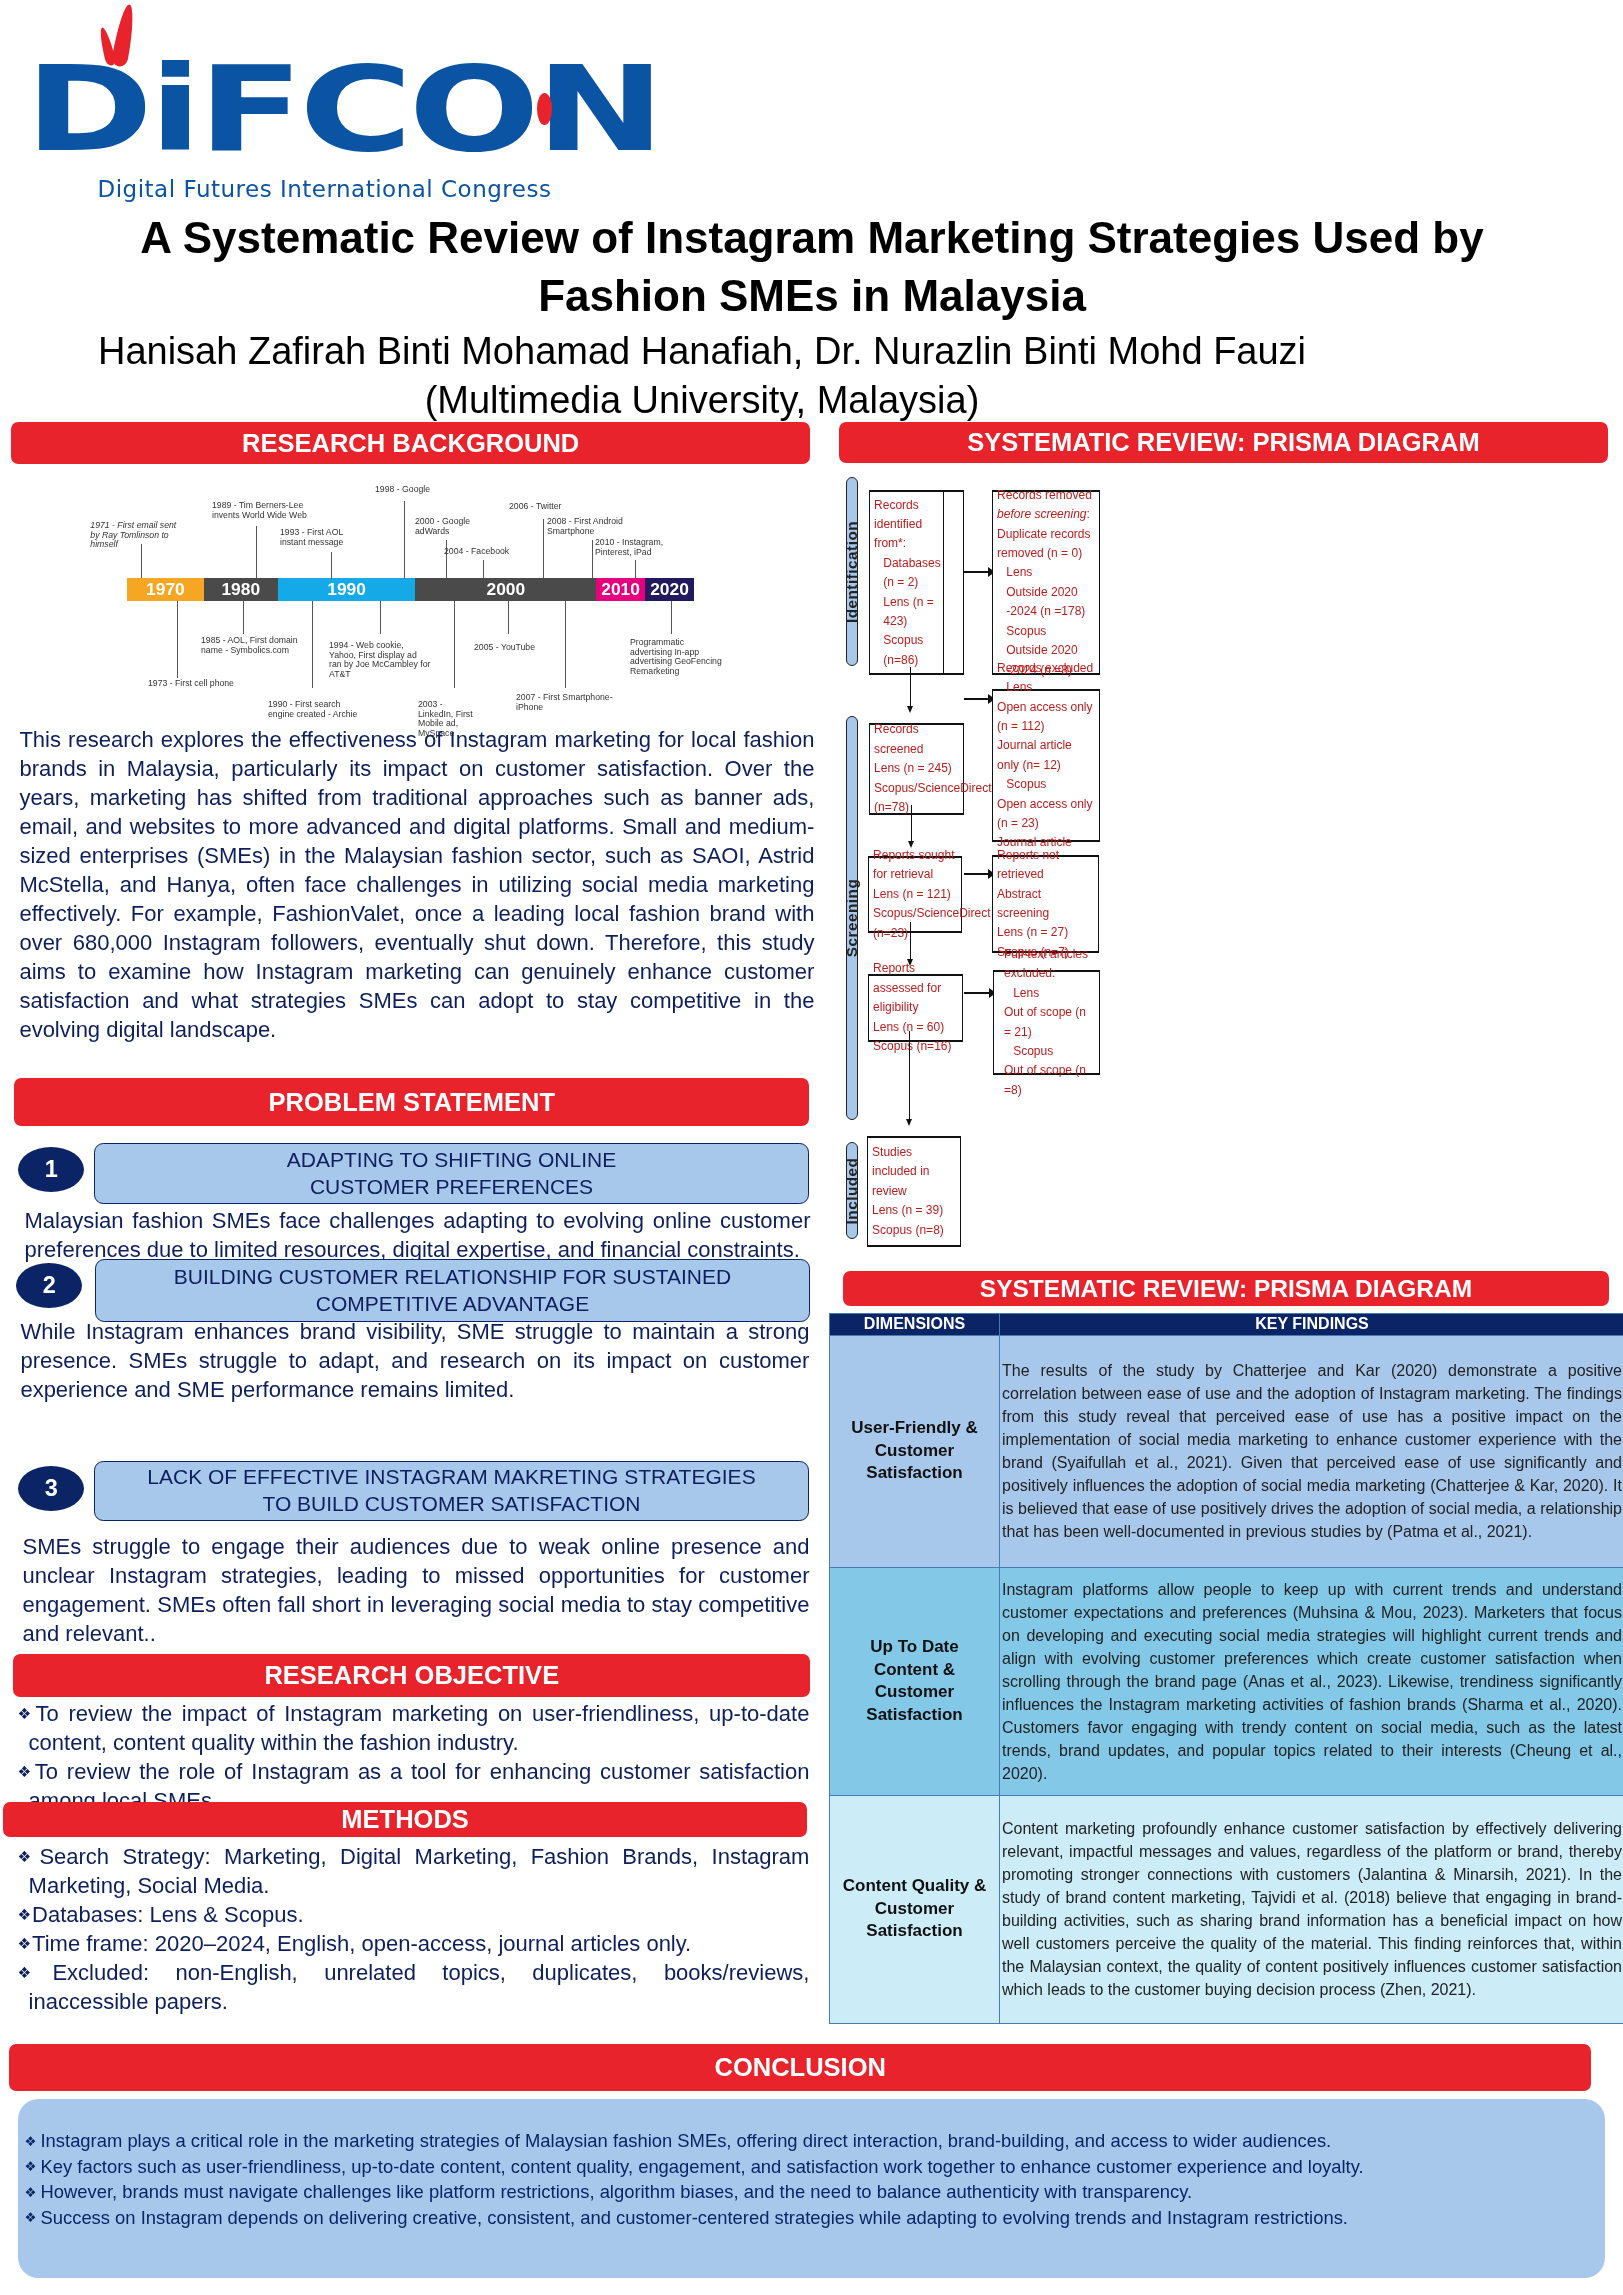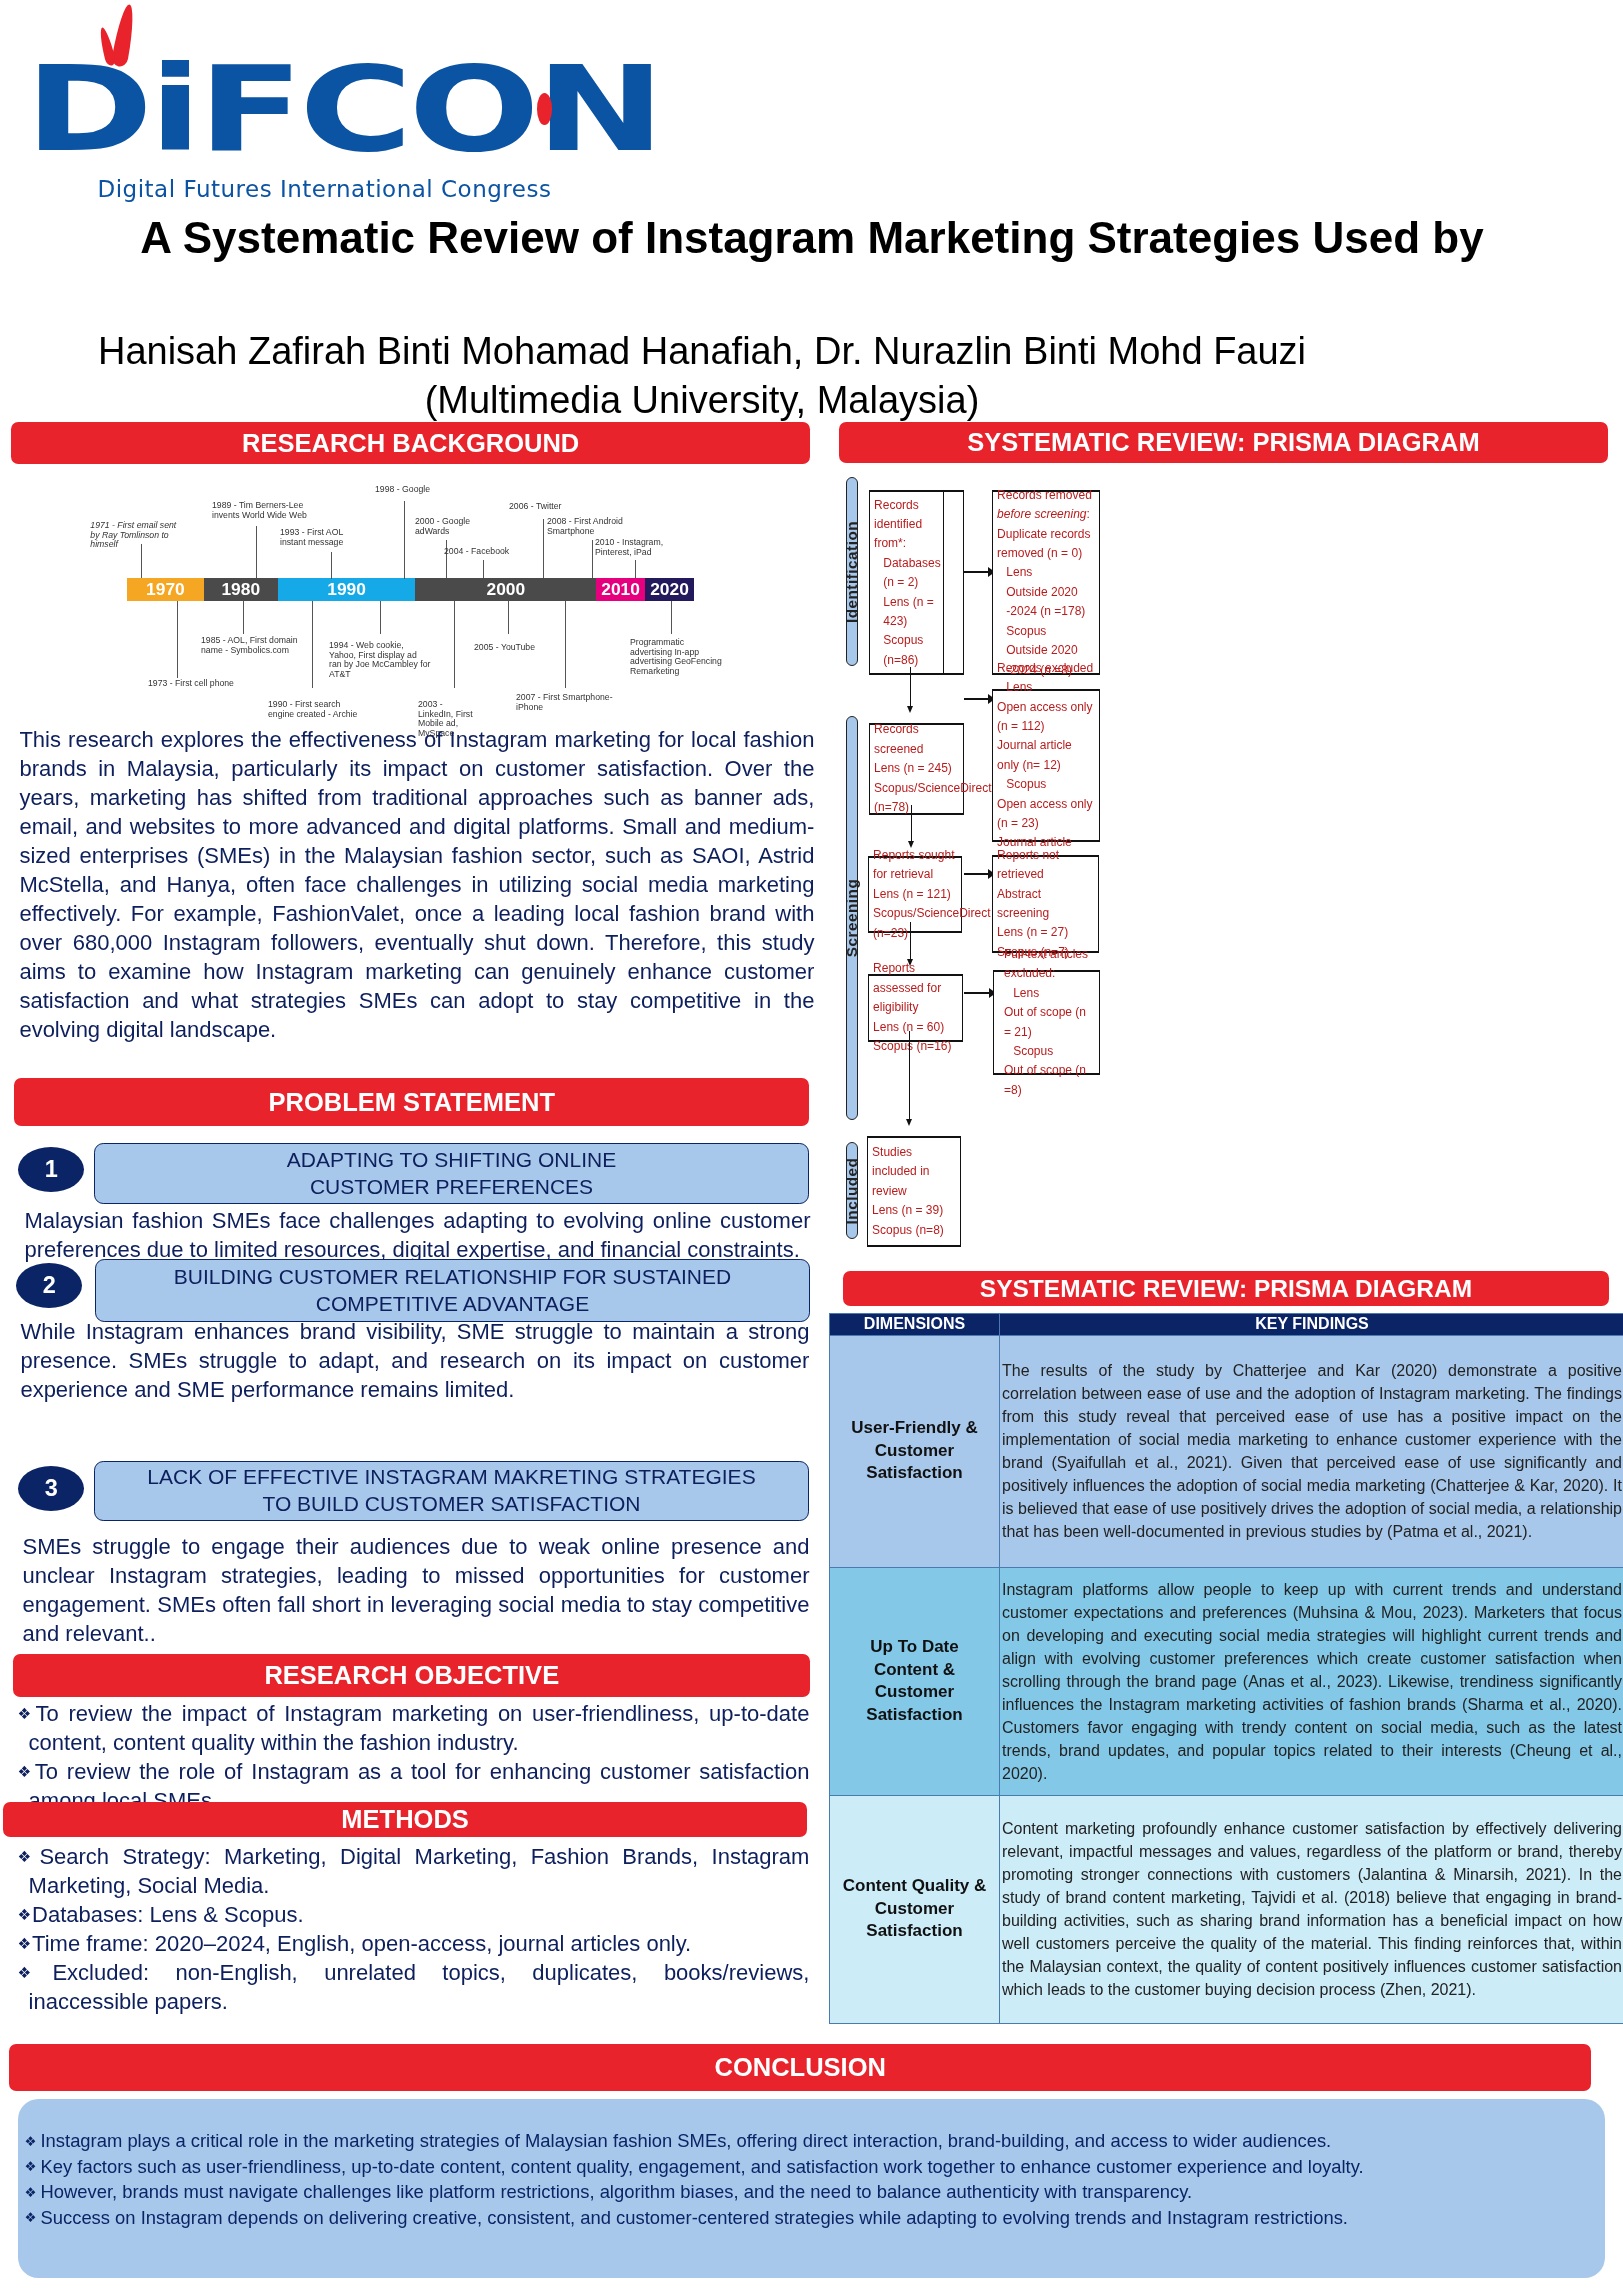--- a/index.html
+++ b/index.html
@@ -68,20 +68,21 @@
 <div class="logo">
   <div class="logo-leaf l1"></div>
   <div class="logo-leaf l2"></div>
   <div class="logo-word">DiFCON</div>
   <div class="logo-dot"></div>
   <div class="logo-tag">Digital Futures International Congress</div>
 </div>
 
 <div class="title">
   <div>A Systematic Review of Instagram Marketing Strategies Used by</div>
+  <div>Fashion SMEs in Malaysia</div>
 </div>
 <div class="authors">
   <div>Hanisah Zafirah Binti Mohamad Hanafiah, Dr. Nurazlin Binti Mohd Fauzi</div>
   <div>(Multimedia University, Malaysia)</div>
 </div>
 
 <div class="bar" style="left:11.2px;top:422px;width:799px;height:42px;">RESEARCH BACKGROUND</div>
 
 <div class="timeline">
   <div class="tl-bar">

